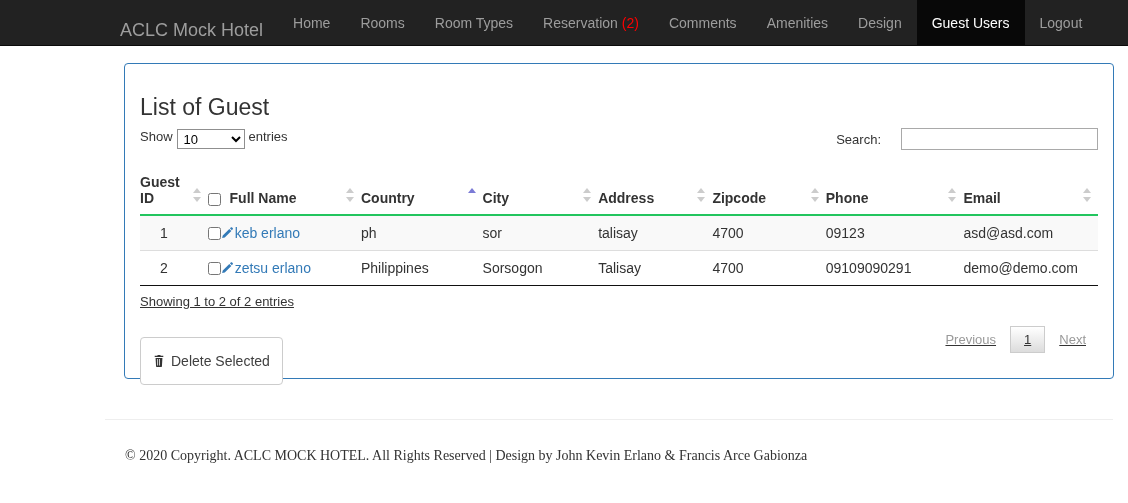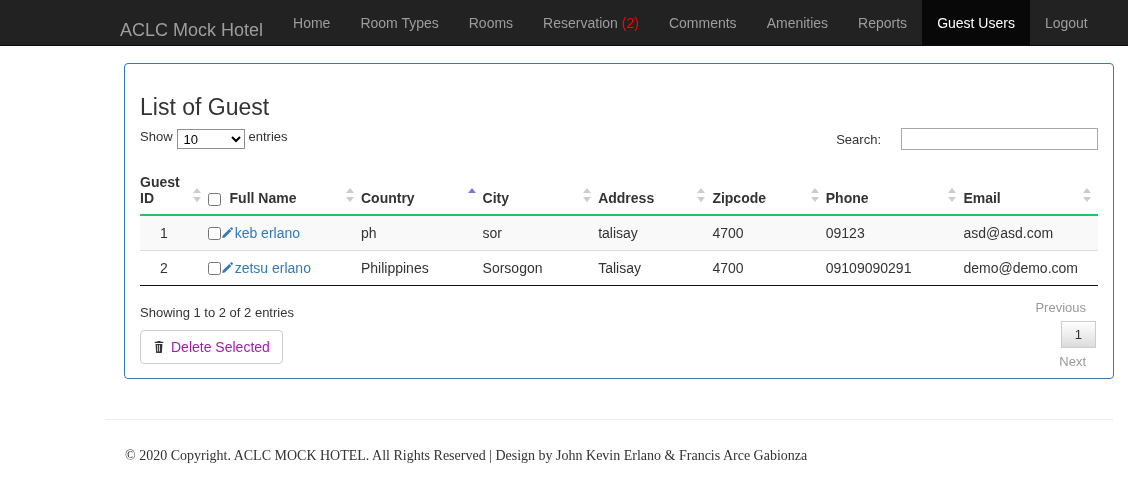--- a/index.html
+++ b/index.html
@@ -201,49 +201,50 @@
     cursor: pointer;
   }
   .hdr-check { margin: 0 5px 0 0; width: 13px; height: 13px; vertical-align: middle;}
 
   
   .dt-bottom {
     display: flex;
     justify-content: space-between;
     align-items: center;
     margin-top: 8px;
+    text-decoration: underline;
   }
   .dt-info { font-size: 13px; color: #333333; }
-  .dt-paginate { display: flex; align-items: flex-end; flex-direction: column; }
+  .dt-paginate { display: flex; align-items: flex-start; }
   .pg {
     font-size: 13px;
     color: #999999;
     padding: 6px 12px;
     cursor: pointer;
     user-select: none;
   }
   .pg.current {
     color: #333333;
     border: 1px solid #cccccc;
     background: linear-gradient(to bottom, #ffffff 0%, #dcdcdc 100%);
     padding: 5px 13px;
     margin: 0 2px;
   }
   .btn-delete {
-    margin-top: 10px;
+    margin-top: 28px;
     display: inline-flex;
     align-items: center;
     gap: 6px;
     font-family: "Liberation Sans", sans-serif;
     font-size: 14px;
-    color: #a21caf;
+    color: #404040;
     background: #ffffff;
     border: 1px solid #cccccc;
     border-radius: 4px;
-    padding: 9px 12px;
+    padding: 16px 12px;
     cursor: pointer;
     line-height: 1;
   }
   .trash { width: 12px; height: 14px; display:inline-block; }
 
   
   hr.sep {
     position: absolute;
     left: 105px;
     top: 419px;
@@ -264,37 +265,37 @@
 </head>
 <body>
 
 <div class="navbar">
   <div class="nav-inner">
     <div class="brand">ACLC Mock Hotel</div>
     <a class="nav-link">
         <span>Home</span>
       </a>
     <a class="nav-link">
+        <span>Rooms</span>
+      </a>
+    <a class="nav-link">
         <span>Room Types</span>
-      </a>
-    <a class="nav-link">
-        <span>Rooms</span>
       </a>
     <a class="nav-link">
       <span>Reservation</span>
       <span class="nav-badge">(2)</span>
     </a>
     <a class="nav-link">
         <span>Comments</span>
       </a>
     <a class="nav-link">
         <span>Amenities</span>
       </a>
     <a class="nav-link">
-        <span>Reports</span>
+        <span>Design</span>
       </a>
     <a class="nav-link active">
         <span>Guest Users</span>
       </a>
     <a class="nav-link">
         <span>Logout</span>
       </a>
   </div>
 </div>
 

